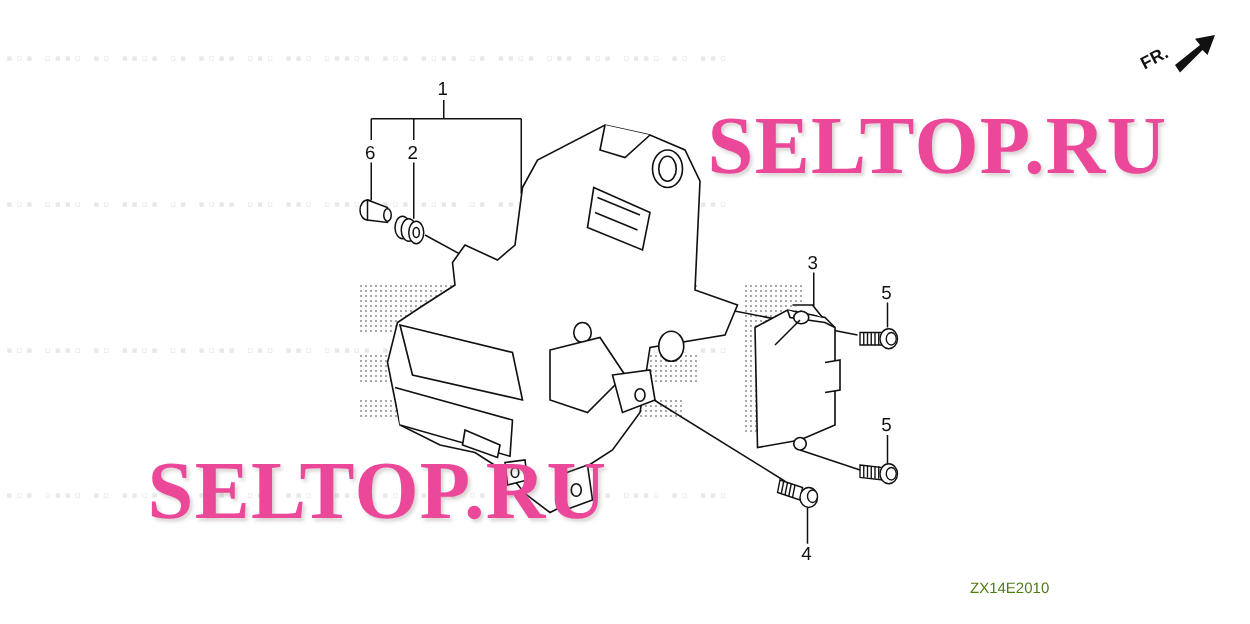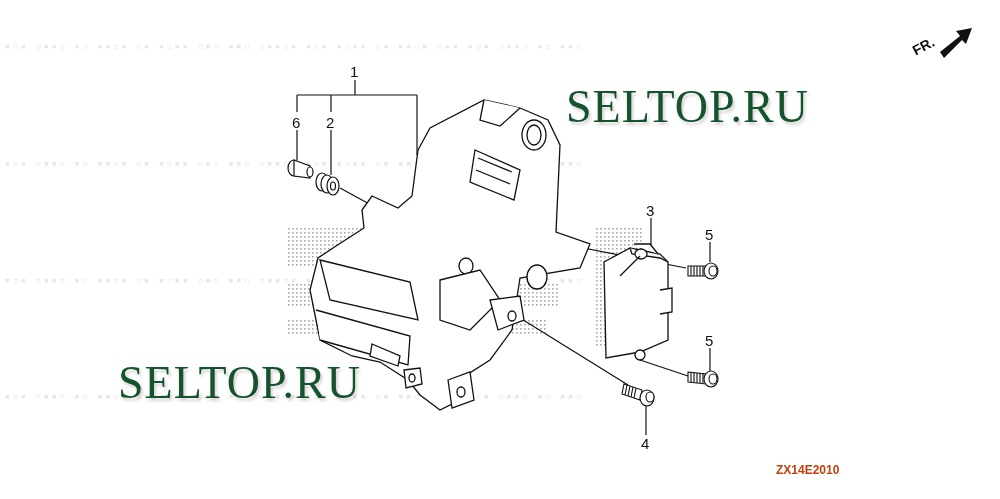--- a/index.html
+++ b/index.html
@@ -1,22 +1,22 @@
 <!DOCTYPE html>
 <html><head>
 <meta charset="utf-8">
 <style>
   html, body { margin:0; padding:0; background:#ffffff; }
   body { width:1000px; height:499px; position:relative; overflow:hidden; font-family:"Liberation Sans", sans-serif; }
   .callout { position:absolute; font-size:15px; color:#111; font-family:"Liberation Sans", sans-serif; line-height:1; }
-  .watermark { position:absolute; font-family:"Liberation Serif", serif; font-weight:normal; font-size:46px; letter-spacing:1px;
-               color:#14532d; text-shadow: 2px 3px 3px rgba(150,130,130,0.35); line-height:1; }
+  .watermark { position:absolute; font-family:"Liberation Serif", serif; font-weight:bold; font-size:66px; letter-spacing:1px;
+               color:#ec4899; text-shadow: 2px 3px 3px rgba(150,130,130,0.35); line-height:1; }
   .fr { position:absolute; left:912px; top:38px; font-family:"Liberation Sans", sans-serif; font-weight:bold; font-size:14px;
         transform:rotate(-28deg); color:#111; }
-  .code { position:absolute; left:776px; top:463px; font-size:12px; color:#c2410c; font-family:"Liberation Sans", sans-serif;font-weight:bold; }
+  .code { position:absolute; left:776px; top:463px; font-size:12px; color:#4d7c0f; font-family:"Liberation Sans", sans-serif; }
   .ghost { position:absolute; font-size:14px; color:#e8e8e8; letter-spacing:3px; font-family:"Liberation Sans", sans-serif; }
   svg { position:absolute; left:0; top:0; }
 </style>
 </head>
 <body>
 
 <div class="ghost" style="left:5px;top:38px;">▪▫▪ ▫▪▪▫ ▪▫ ▪▪▫▪ ▫▪ ▪▫▪▪ ▫▪▫ ▪▪▫ ▫▪▪▫▪ ▪▫▪ ▪▫▪▪ ▫▪ ▪▪▫▪ ▫▪▪ ▪▫▪ ▫▪▪▫ ▪▫ ▪▪▫</div>
 <div class="ghost" style="left:5px;top:155px;">▪▫▪ ▫▪▪▫ ▪▫ ▪▪▫▪ ▫▪ ▪▫▪▪ ▫▪▫ ▪▪▫ ▫▪▪▫▪ ▪▫▪ ▪▫▪▪ ▫▪ ▪▪▫▪ ▫▪▪ ▪▫▪ ▫▪▪▫ ▪▫ ▪▪▫</div>
 <div class="ghost" style="left:5px;top:272px;">▪▫▪ ▫▪▪▫ ▪▫ ▪▪▫▪ ▫▪ ▪▫▪▪ ▫▪▫ ▪▪▫ ▫▪▪▫▪ ▪▫▪ ▪▫▪▪ ▫▪ ▪▪▫▪ ▫▪▪ ▪▫▪ ▫▪▪▫ ▪▫ ▪▪▫</div>
 <div class="ghost" style="left:5px;top:388px;">▪▫▪ ▫▪▪▫ ▪▫ ▪▪▫▪ ▫▪ ▪▫▪▪ ▫▪▫ ▪▪▫ ▫▪▪▫▪ ▪▫▪ ▪▫▪▪ ▫▪ ▪▪▫▪ ▫▪▪ ▪▫▪ ▫▪▪▫ ▪▫ ▪▪▫</div>

